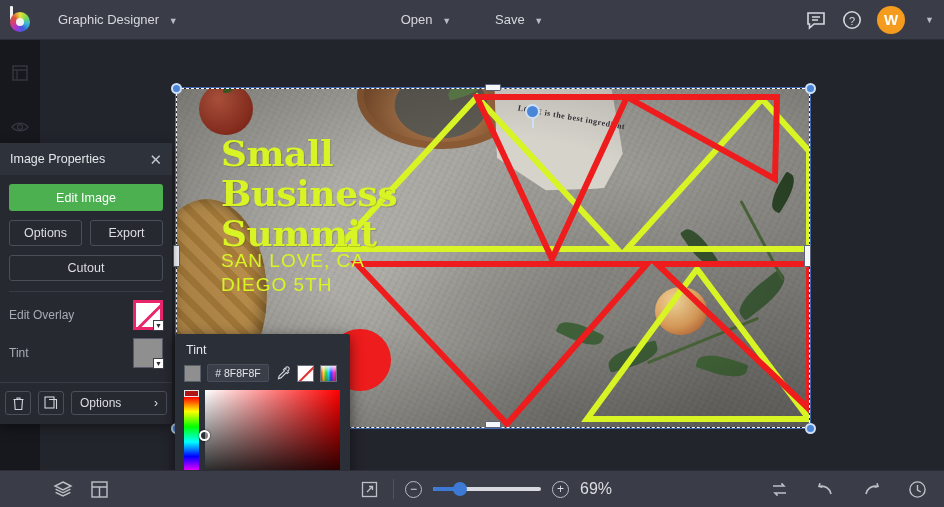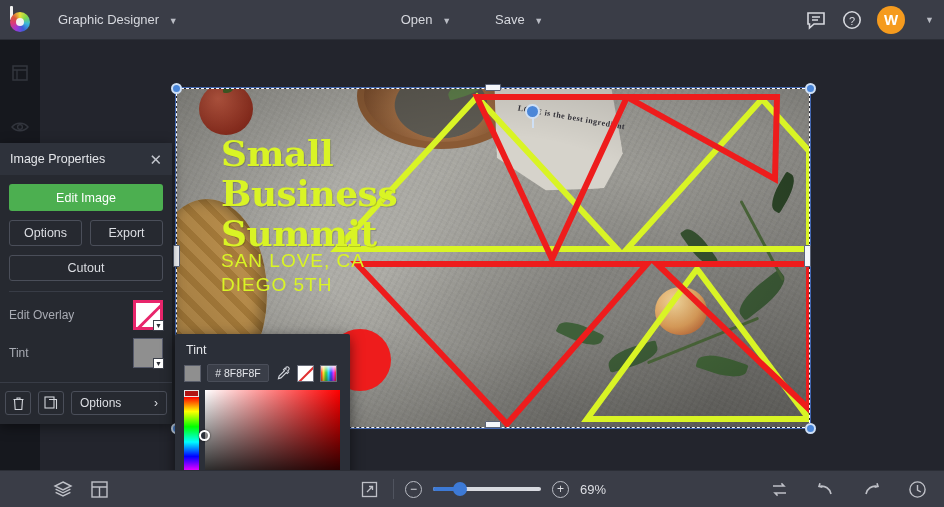--- a/index.html
+++ b/index.html
@@ -319,21 +319,21 @@
     color: #dcdee3; font-size: 12px; line-height: 14px; text-align: center;
     cursor: pointer; user-select: none;
   }
   .slider { position: relative; width: 108px; height: 4px; }
   .strack { position: absolute; top: 0; width: 108px; height: 4px; background: #d8dae0; border-radius: 2px; }
   .sfill { position: absolute; top: 0; width: 26px; height: 4px; background: #3d7ad6; border-radius: 2px; }
   .sknob {
     position: absolute; left: 20px; top: -5px; width: 14px; height: 14px;
     border-radius: 50%; background: #3d7ad6; cursor: pointer;
   }
-  .zoom-val { color: #dcdee3; font-size: 13px; width: 38px; }
+  .zoom-val { color: #dcdee3; font-size: 16px; width: 38px; }
   .bb-right { position: absolute; right: 14px; display: flex; align-items: center; gap: 20px; }
   svg { display: block; }
 </style>
 </head>
 <body>
 
 <div id="app">
 
   <div class="topbar">
     <div class="logo">

